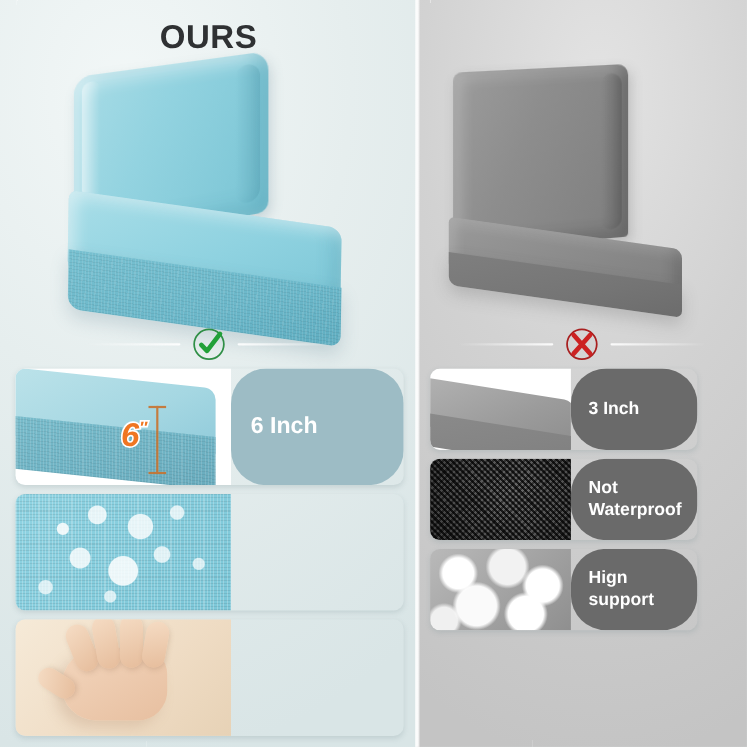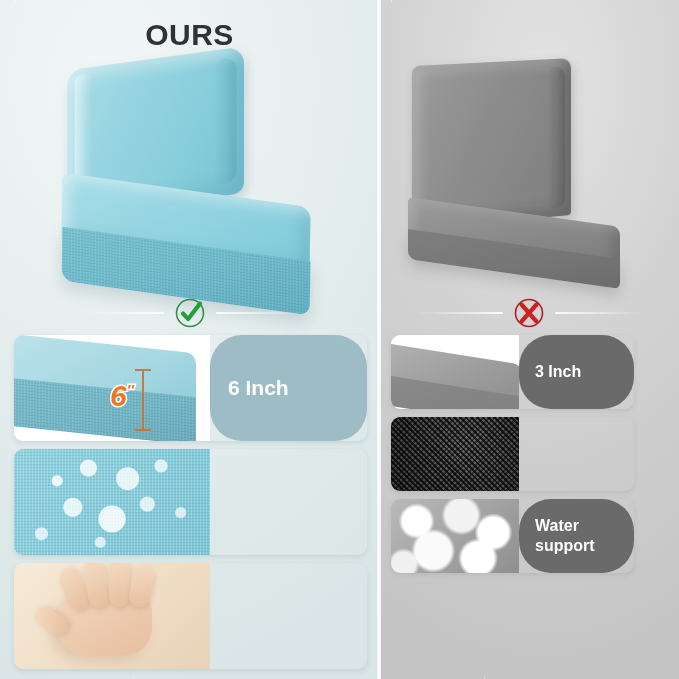--- a/index.html
+++ b/index.html
@@ -267,24 +267,26 @@
       <div class="card">
         <div class="thumb t-depth-g">
           <div class="slab"></div>
           <div class="slabside"></div>
         </div>
         <div class="label">3 Inch</div>
       </div>
 
       <div class="card">
         <div class="thumb t-mesh"></div>
+        <div class="label" style="white-space:pre-line">Not
+Waterproof</div>
       </div>
 
       <div class="card">
         <div class="thumb t-fiber"></div>
-        <div class="label" style="white-space:pre-line">Water
+        <div class="label" style="white-space:pre-line">Hign
 support</div>
       </div>
 
     </div>
   </div>
 
 </div>
 
 </body></html>

